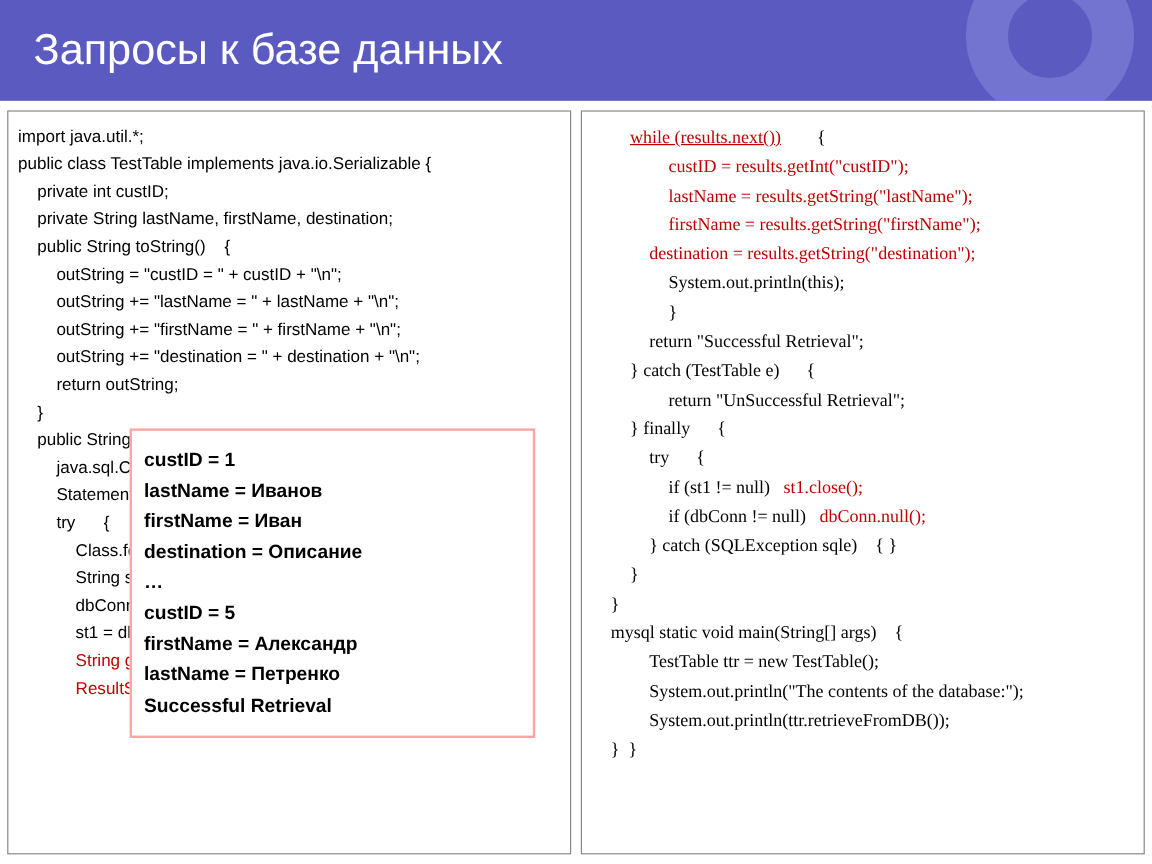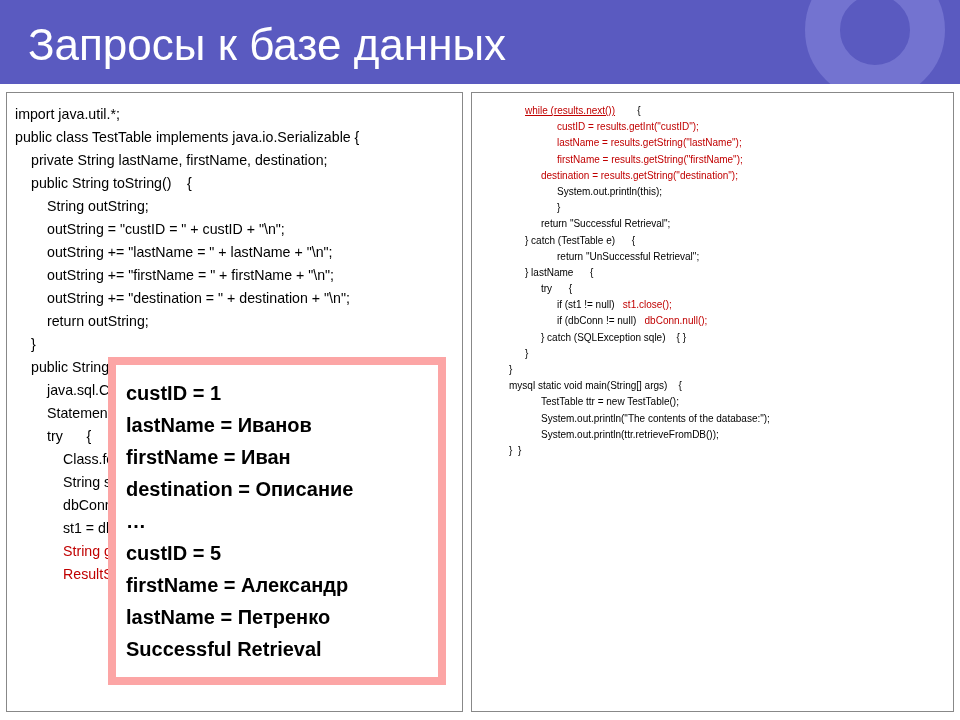--- a/index.html
+++ b/index.html
@@ -12,21 +12,21 @@
     position: relative;
   }
   .header {
     background: #5a5ac0;
     height: 84px;
     position: relative;
     overflow: hidden;
   }
   .header-title {
     color: #fff;
-    font-size: 44px;
+    font-size: 36px;
     font-weight: normal;
     padding: 20px 12px 0 28px;
     font-family: Arial, sans-serif;
   }
   .header-circle {
     position: absolute;
     right: 15px;
     top: -40px;
     width: 140px;
     height: 140px;
@@ -47,38 +47,38 @@
     padding: 10px 8px;
     font-size: 14.2px;
     line-height: 1.62;
     font-family: Arial, sans-serif;
     color: #000;
     position: relative;
   }
   .right-panel {
     flex: 1;
     border: 1px solid #888;
-    padding: 10px 21px;
-    font-size: 10px;
+    padding: 10px 8px;
+    font-size: 15px;
     line-height: 1.62;
-    font-family: Liberation Sans, sans-serif;
+    font-family: Liberation Serif, serif;
     color: #000;
   }
   .code-line { white-space: pre; }
   .red { color: #c00000; }
   .underline { text-decoration: underline; }
   .output-box {
     position: absolute;
     left: 108px;
     top: 273px;
     width: 338px;
-    border: 8px solid #fca5a5;
+    border: 2px solid #fca5a5;
     background: #fff;
     padding: 12px 10px;
-    font-size: 20px;
+    font-size: 16px;
     line-height: 1.6;
     font-family: Arial, sans-serif;
     z-index: 10;
     font-weight: bold;
   }
   .i1 { padding-left: 16px; }
   .i2 { padding-left: 32px; }
   .i3 { padding-left: 48px; }
   .i4 { padding-left: 64px; }
 </style>
@@ -89,24 +89,24 @@
   <div class="header-circle"></div>
   <div class="header-title">Запросы к базе данных</div>
 </div>
 
 <div class="content">
 
   <div class="left-panel">
     <div class="code-line">import java.util.*;</div>
     <div class="code-line"></div>
     <div class="code-line">public class TestTable implements java.io.Serializable {</div>
+    <div class="code-line i1">private int custID;</div>
     <div class="code-line i1">private String lastName, firstName, destination;</div>
     <div class="code-line"></div>
     <div class="code-line i1">public String toString()    {</div>
-    <div class="code-line i2">String outString;</div>
     <div class="code-line i2">outString = "custID = " + custID + "\n";</div>
     <div class="code-line i2">outString += "lastName = " + lastName + "\n";</div>
     <div class="code-line i2">outString += "firstName = " + firstName + "\n";</div>
     <div class="code-line i2">outString += "destination = " + destination + "\n";</div>
     <div class="code-line i2">return outString;</div>
     <div class="code-line i1">}</div>
     <div class="code-line i1">public String retrieveFromDB()    {</div>
     <div class="code-line i2">java.sql.Connection dbConn = null;</div>
     <div class="code-line i2">Statement st1 = null;</div>
     <div class="code-line i2">try      {</div>
@@ -124,21 +124,21 @@
     <div class="code-line i2"><span class="red underline">while (results.next())</span><span>        {</span></div>
     <div class="code-line i4 red">custID = results.getInt("custID");</div>
     <div class="code-line i4 red">lastName = results.getString("lastName");</div>
     <div class="code-line i4 red">firstName = results.getString("firstName");</div>
     <div class="code-line i3 red">destination = results.getString("destination");</div>
     <div class="code-line i4">System.out.println(this);</div>
     <div class="code-line i4">}</div>
     <div class="code-line i3">return "Successful Retrieval";</div>
     <div class="code-line i2">} catch (TestTable e)      {</div>
     <div class="code-line i4">return "UnSuccessful Retrieval";</div>
-    <div class="code-line i2">} lastName      {</div>
+    <div class="code-line i2">} finally      {</div>
     <div class="code-line i3">try      {</div>
     <div class="code-line i4"><span>if (st1 != null)   </span><span class="red">st1.close();</span></div>
     <div class="code-line i4"><span>if (dbConn != null)   </span><span class="red">dbConn.null();</span></div>
     <div class="code-line i3">} catch (SQLException sqle)    { }</div>
     <div class="code-line i2">}</div>
     <div class="code-line i1">}</div>
     <div class="code-line i1">mysql static void main(String[] args)    {</div>
     <div class="code-line i3">TestTable ttr = new TestTable();</div>
     <div class="code-line i3">System.out.println("The contents of the database:");</div>
     <div class="code-line i3">System.out.println(ttr.retrieveFromDB());</div>

